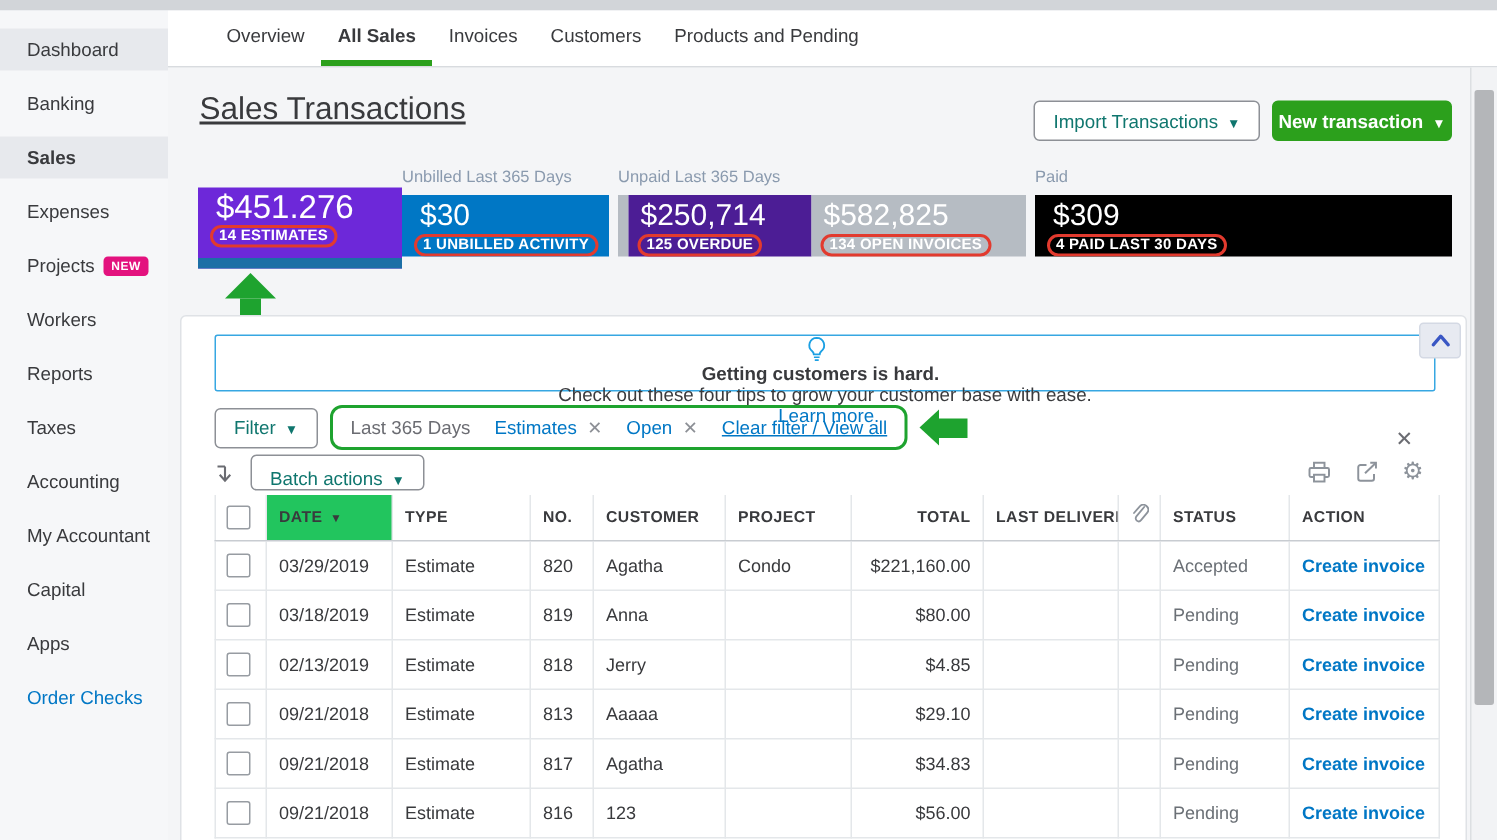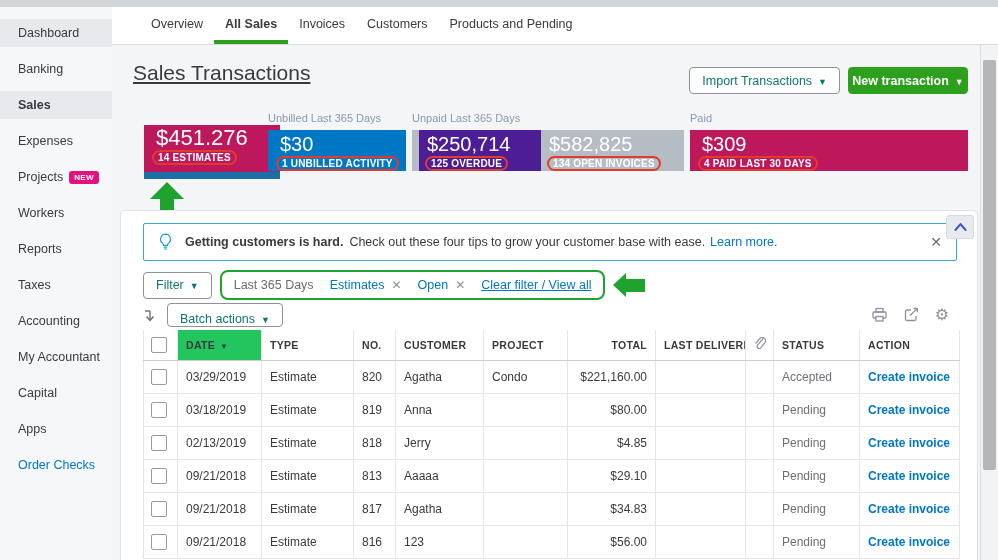--- a/index.html
+++ b/index.html
@@ -33,40 +33,40 @@
   .new-btn { position:absolute; top:60px; right:30px; height:27px; width:120px; background:#2ca01c; border:1px solid #2ca01c; color:#fff; font-weight:bold; border-radius:4px; font-size:12.5px; cursor:pointer; font-family:inherit; }
   .caret { font-size:9px; color:inherit; margin-left:6px; }
 
   
   .money { position:absolute; top:103px; left:0; right:0; height:105px; }
   .money-label { position:absolute; top:2px; font-size:11px; color:#8a9aae; }
   .lbl-unbilled { left:156px; } .lbl-unpaid { left:300px; } .lbl-paid { left:578px; }
   .tile { position:absolute; color:#fff; overflow:hidden; cursor:pointer; }
   .tile .amt { font-size:20px; padding:3px 0 0 12px; line-height:22px; }
   .red-box { display:inline-block; border:2px solid #e23a2e; border-radius:8px; padding:0 4px; margin:1px 0 0 8px; font-size:10px; font-weight:bold; letter-spacing:.2px; white-space:nowrap; }
-  .tile-estimates { left:20px; top:15px; width:136px; height:54px; background:#be185d; border-bottom:7px solid #1b6fa6;margin-left:12px; }
+  .tile-estimates { left:20px; top:15px; width:136px; height:54px; background:#6d28d9; border-bottom:7px solid #1b6fa6; }
   .tile-estimates .amt { font-size:22px; padding-top:2px; }
   .tile-unbilled { left:156px; top:20px; width:138px; height:41px; background:#0077c5; }
   .unpaid-group { position:absolute; left:300px; top:20px; width:272px; height:41px; display:flex; }
   .seg-sliver { width:7px; background:#b6bcc3; }
   .tile-overdue { width:122px; height:41px; background:#4c1d95; position:relative; color:#fff; cursor:pointer; }
   .tile-open { flex:1; height:41px; background:#b6bcc3; position:relative; color:#fff; cursor:pointer; }
   .tile-overdue .amt, .tile-open .amt { font-size:20px; padding:3px 0 0 8px; line-height:22px; }
   .tile-overdue .red-box, .tile-open .red-box { margin-left:6px; }
-  .tile-paid { left:578px; top:20px; width:278px; height:41px; background:#be185d; }
+  .tile-paid { left:578px; top:20px; width:278px; height:41px; background:#000000; }
 
   .arrow-up { position:absolute; left:38px; top:72px; width:34px; height:33px; }
   .arrow-up .tri { width:0; height:0; border-left:17px solid transparent; border-right:17px solid transparent; border-bottom:17px solid #1ea32f; }
   .arrow-up .stem { width:14px; height:16px; background:#1ea32f; margin:0 auto; }
 
   
   .card { position:absolute; left:8px; right:20px; top:203px; height:360px; background:#fff; border:1px solid #dfe2e6; border-radius:4px 4px 0 0; }
   .collapse-btn { position:absolute; top:4px; right:3px; width:28px; height:24px; background:#e7eaf1; border:1px solid #d4d9e4; border-radius:3px; display:flex; align-items:center; justify-content:center; cursor:pointer; }
 
-  .banner { margin:12px 20px 0 22px; height:38px; border:1px solid #37a7e2; border-radius:2px; display:flex; align-items:center; padding:0 14px; font-size:12.5px; }
+  .banner { margin:12px 20px 0 22px; height:38px; border:1px solid #37a7e2; border-radius:2px; display:flex; align-items:center; padding:0 14px; font-size:12.5px;flex-direction:column; }
   .banner .bulb { margin-right:12px; display:flex; }
   .banner b { margin-right:6px; }
   .banner .bn-text { color:#393a3d; }
   .banner .bn-link { color:#0077c5; margin-left:5px; cursor:pointer; }
   .banner .bn-close { margin-left:auto; color:#6b6c72; font-size:14px; cursor:pointer; }
 
   .filter-row { display:flex; align-items:center; margin:10px 0 0 22px; height:28px; }
   .filter-btn { height:27px; }
   .chips-annotation { border:2px solid #1ea32f; border-radius:8px; margin-left:8px; padding:3px 12px; display:flex; align-items:center; gap:16px; font-size:12.5px; height:30px; }
   .range-text { color:#6b6c72; }

